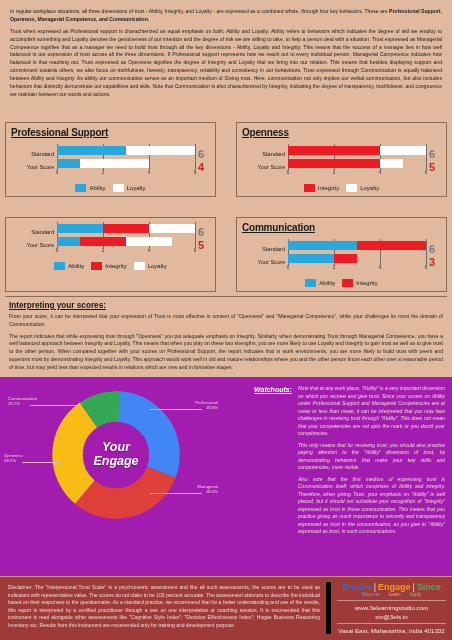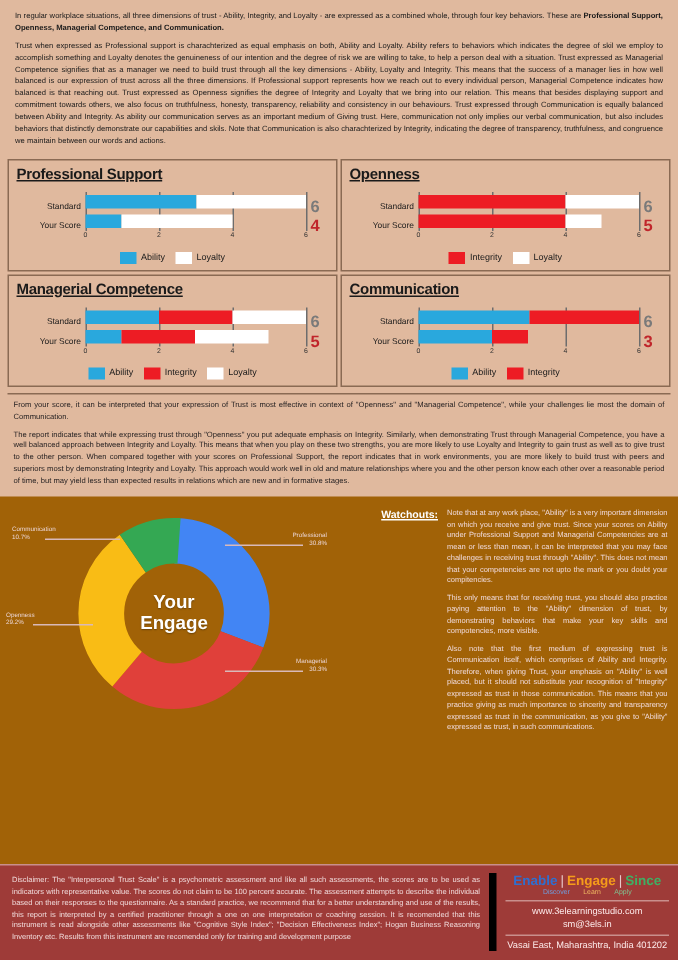--- a/index.html
+++ b/index.html
@@ -26,21 +26,22 @@
   }
   .intro p:last-child { margin-bottom:0; }
   .intro b { font-weight:bold; }
 
   
   .charts {
     display:grid;
     grid-template-columns:1fr 1fr;
     grid-template-rows:auto auto;
     padding:0 4px;
-    margin-top:2px;
+    margin-top:18px;
+    gap:18px;
   }
   .chart-card {
     border:1px solid #8a6a53;
     margin:1px;
     padding:4px 5px 4px 5px;
     background:#e0b99e;
     position:relative;
   }
   .chart-title {
     font-size:10px;
@@ -105,26 +106,27 @@
     font-size:8.2px; font-weight:bold; text-decoration:underline;
     margin-bottom:3px; color:#1a1a1a;
   }
   .interpret p {
     font-size:5.1px; line-height:1.55; text-align:justify; margin-bottom:4px;
   }
   .interpret p:last-child { margin-bottom:0; }
 
   
   .redpanel {
-    background:#a16207;
+    background:#a21caf;
     flex:1;
     display:flex;
     position:relative;
     padding:6px 0 0 0;
     color:#f2dede;
+    font-style:italic;
   }
   .donut-col { width:232px; position:relative; }
   .watch-col { flex:1; padding:2px 7px 0 0; }
   .watch-head {
     font-size:7px; font-weight:bold; text-decoration:underline;
     color:#ffffff; text-align:right; width:60px; float:left;
     margin-right:6px; margin-top:1px;
   }
   .watch-body { overflow:hidden; }
   .watch-body p {
@@ -279,21 +281,20 @@
             <span class="lbl">Integrity</span>
           </div>
         <div class="legend-item">
             <i class="swatch loyalty"></i>
             <span class="lbl">Loyalty</span>
           </div>
       </div>
     </div>
 
     <div class="chart-card">
-      <div class="chart-title">Managerial Competence</div>
       <div class="plot">
         <div class="rowlabels">
           <div>Standard</div>
           <div>Your Score</div>
         </div>
         <div class="plotarea">
           <div class="gridlines">
             <span style="left:0%"></span>
               <span style="left:33.3%"></span>
               <span style="left:66.6%"></span>
@@ -383,20 +384,21 @@
         <div class="legend-item">
             <i class="swatch integrity"></i>
             <span class="lbl">Integrity</span>
           </div>
       </div>
     </div>
 
   </div>
 
   <div class="interpret">
+    <h2>Interpreting your scores:</h2>
     <p>From your score, it can be interpreted that your expression of Trust is most effective in context of "Openness" and "Managerial Competence", while  your challenges lie most the domain of Communication.</p>
     <p>The report indicates that while expressing trust through "Openness" you put adequate emphasis on Integrity. Similarly, when demonstrating Trust through Managerial Competence, you have a well balanced approach between Integrity and Loyalty. This means that when you play on these two strengths, you are more likely to use Loyalty and Integrity to gain trust as well as to give trust to the other person. When compared together with your scores on Professional Support, the report indicates that in work environments, you are more likely to build trust with peers and superiors most by demonstrating Integrity and Loyalty. This approach would work well in old and mature relationships where you and the other person know each other over a reasonable period of time, but may yield less than expected results in relations which are new and in formative stages.</p>
   </div>
 
   <div class="redpanel">
 
     <div class="donut-col">
       <div class="donut-wrap">
         <svg class="donut" viewBox="0 0 42 42">
           <circle cx="21" cy="21" r="15.915" fill="none" stroke="#4285f4" stroke-width="10" stroke-dasharray="30.8 69.2" stroke-dashoffset="25"></circle>

